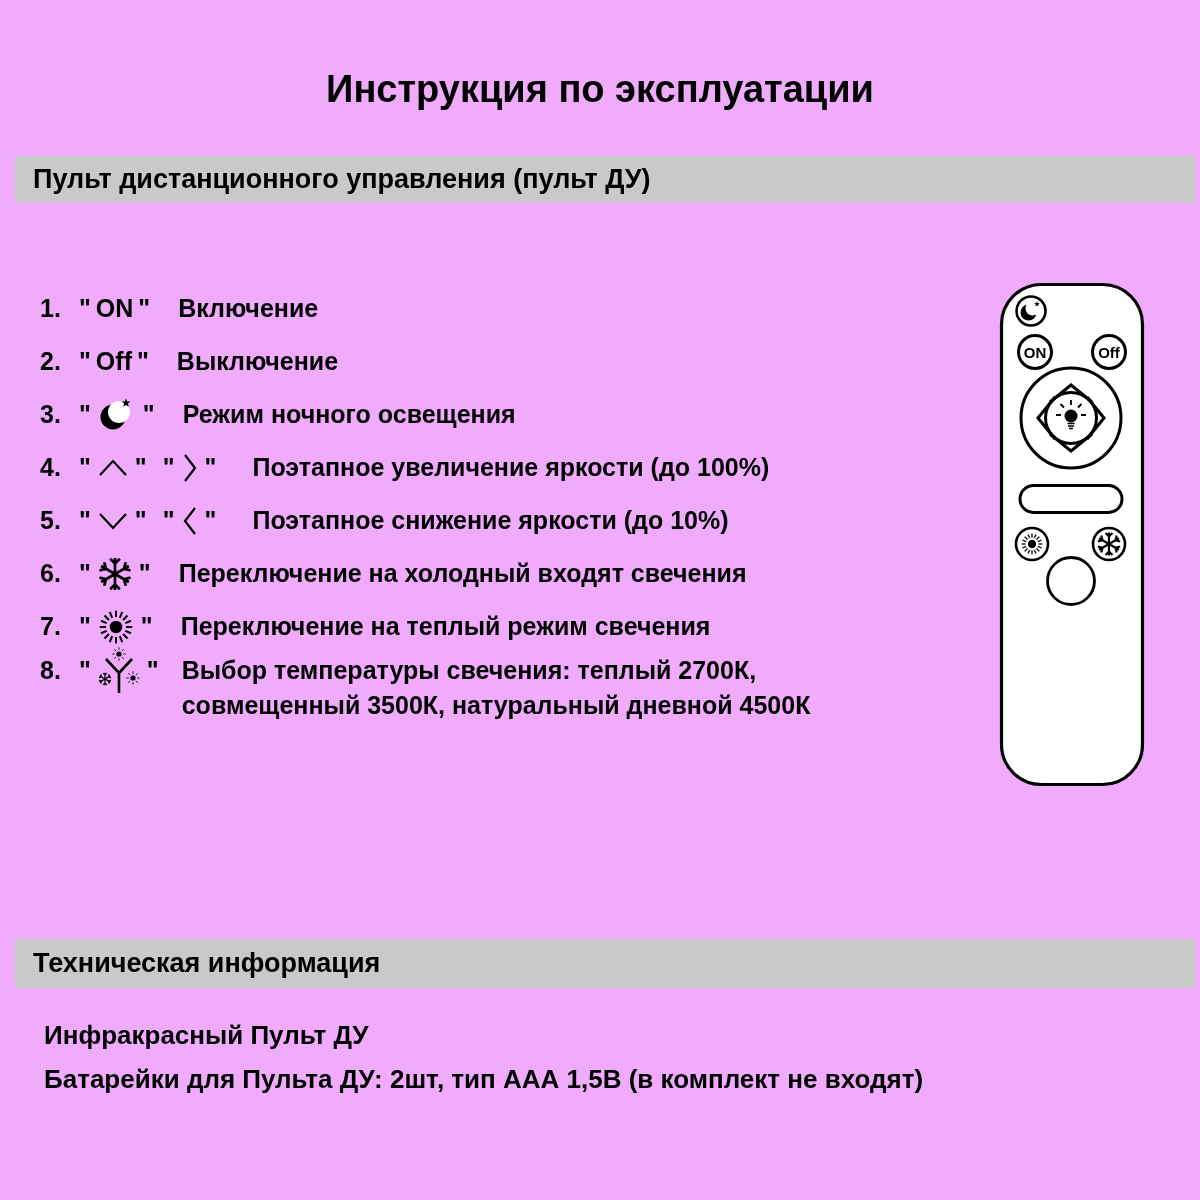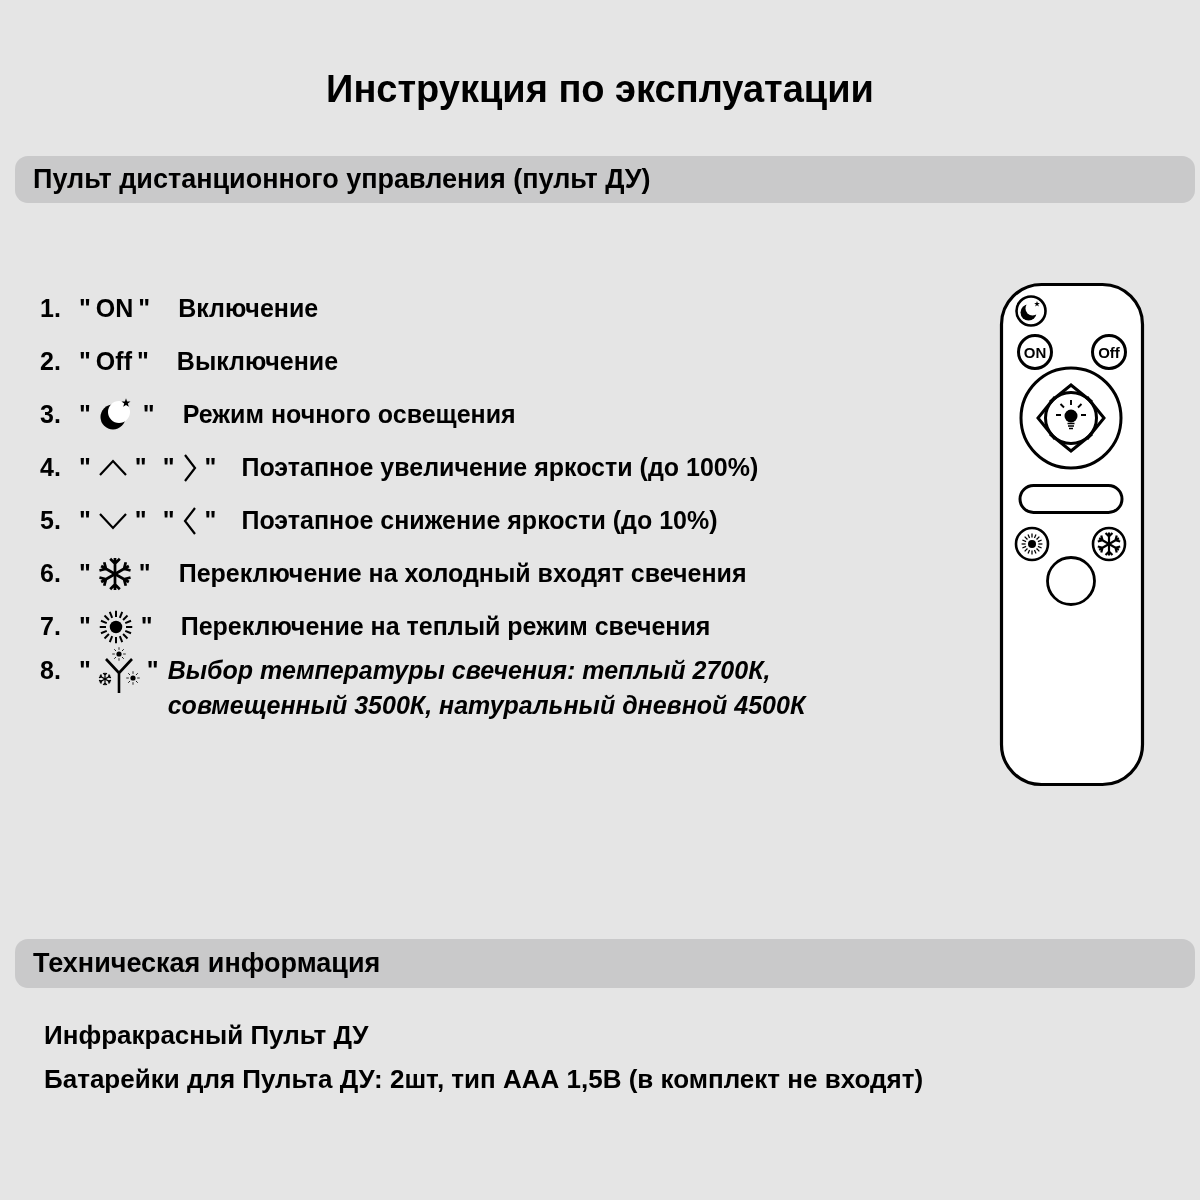--- a/index.html
+++ b/index.html
@@ -1,35 +1,35 @@
 <!DOCTYPE html>
 <html><head>
 <meta charset="utf-8">
 <style>
   html,body{margin:0;padding:0;background:#fff;}
-  .page{position:relative;width:1200px;height:1200px;background:#e5e5e5;overflow:hidden;
+  .page{position:relative;width:1200px;height:1200px;background:#f0abfc;overflow:hidden;
         font-family:"Liberation Sans","DejaVu Sans",sans-serif;color:#000;}
   .title{position:absolute;top:66px;left:0;width:100%;text-align:center;
          font-size:38px;font-weight:bold;line-height:46px;margin:0;}
   .band{position:absolute;left:15px;width:1180px;background:#c9c9ca;
         display:flex;align-items:center;box-sizing:border-box;padding-left:18px;
-        font-size:27px;font-weight:bold;border-radius:13px;}
+        font-size:27px;font-weight:bold;}
   .band-remote{top:156px;height:47px;}
   .band-tech{top:939px;height:49px;}
   .list{position:absolute;top:282px;left:40px;}
   .li{height:53px;display:flex;align-items:center;font-size:25px;font-weight:bold;white-space:nowrap;}
   .li .num{width:34px;}
   .li .q{margin:0 5px;}
   .li .txt{margin-left:23px;}
   .li .grp-gap{width:6px;}
-  .li .txt-far{margin-left:20px;}
+  .li .txt-far{margin-left:31px;}
   .li8{height:auto;align-items:flex-start;}
   .li8 .num,.li8 .q{line-height:35px;}
   .li8 .icon8{margin-top:-6px;}
-  .li8 .txt2{margin-left:4px;line-height:35px;font-style:italic;}
+  .li8 .txt2{margin-left:18px;line-height:35px;}
   .icn{display:block;}
   .iwrap{display:flex;align-items:center;}
   .tech{position:absolute;top:1013px;left:44px;font-size:26px;font-weight:bold;line-height:44px;}
   .remote{position:absolute;left:996px;top:280px;}
   svg line,svg polyline,svg path.s{stroke:#000;fill:none;}
   .hidden-defs{position:absolute;width:0;height:0;overflow:hidden;}
 </style>
 </head>
 <body>
 

